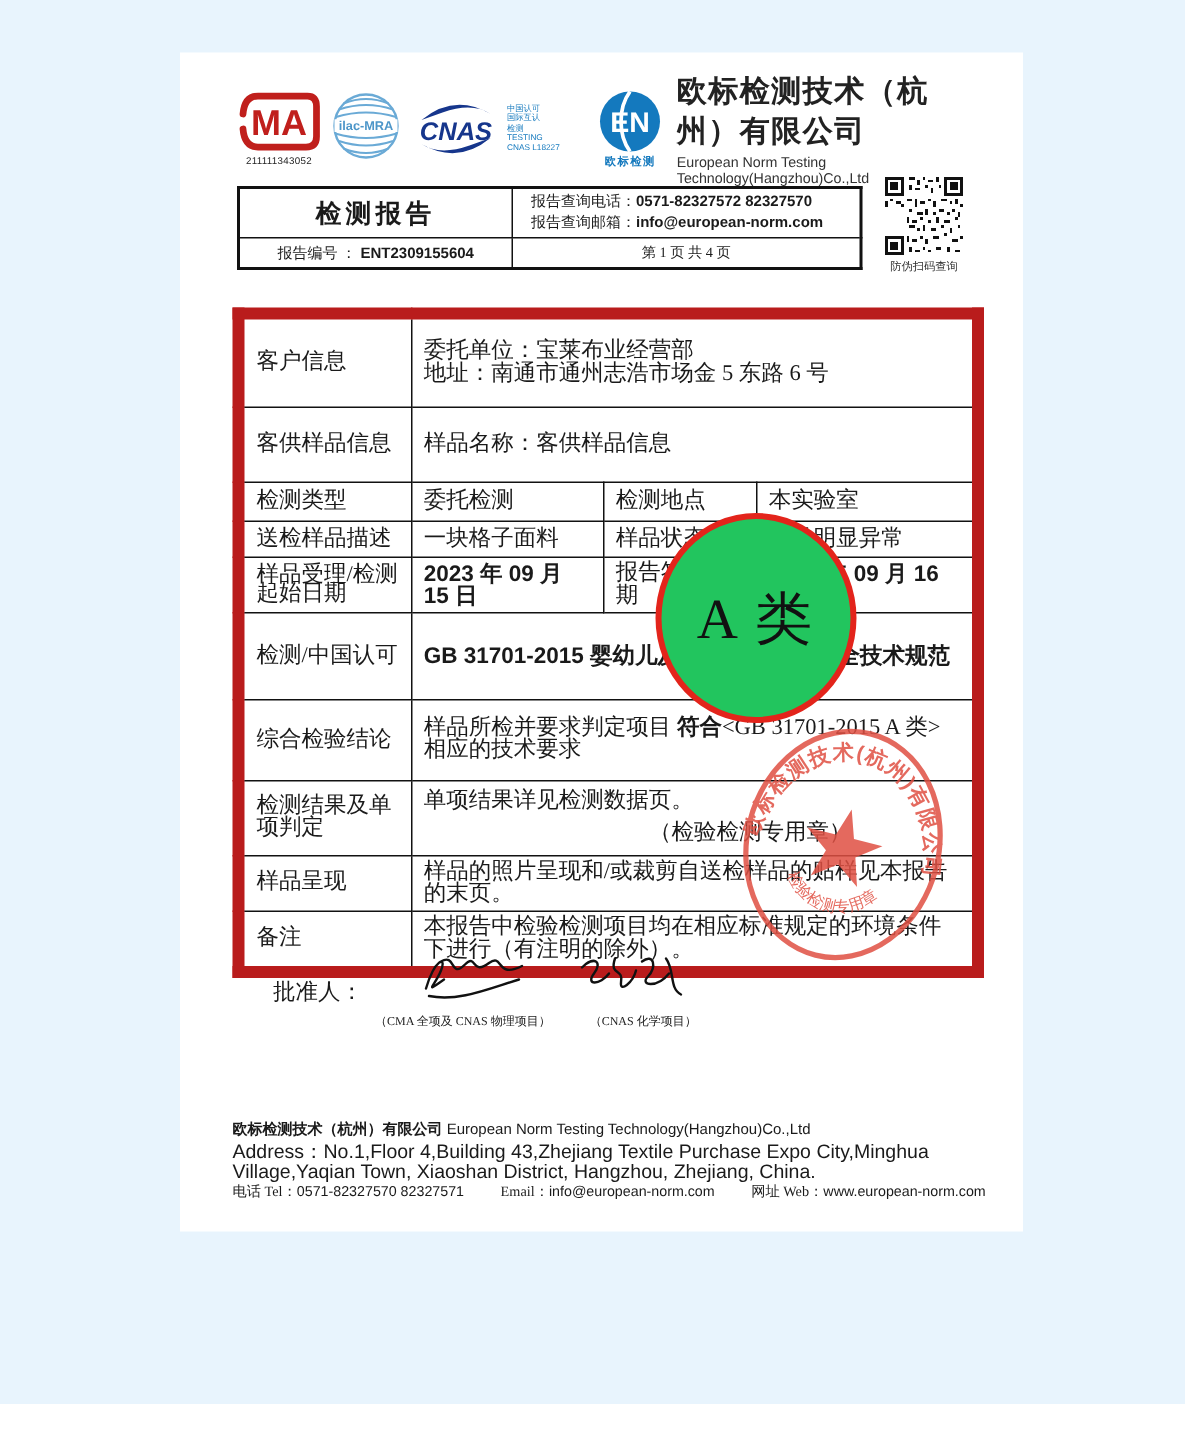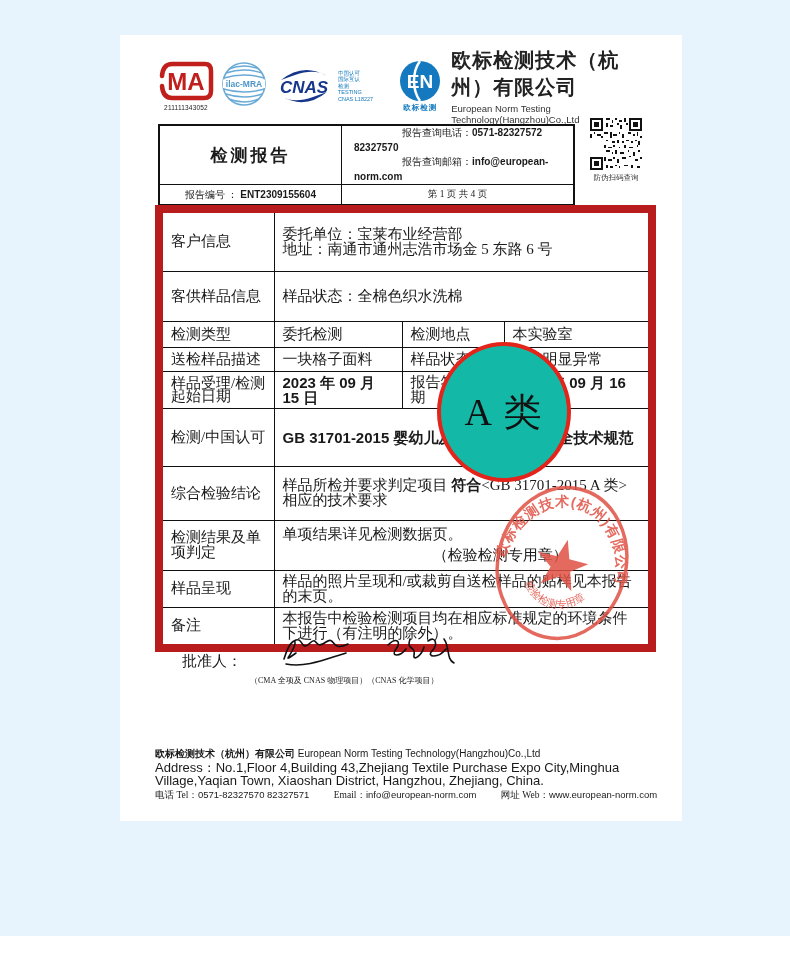--- a/index.html
+++ b/index.html
@@ -22,59 +22,59 @@
   .en-caption{font-size:7.5px;color:#1479be;font-weight:bold;letter-spacing:1px;margin-top:1px;}
   .company-block{margin-left:10px;}
   .company-cn{font-size:20px;font-weight:600;letter-spacing:1px;color:#222;}
   .company-en{font-size:9.5px;color:#333;margin-top:2px;}
 
   
   .hdr-table{position:absolute;left:38px;top:89px;width:417px;border:2px solid #111;border-collapse:collapse;}
   .hdr-table td{border:1px solid #111;padding:0;}
   .hdr-title{width:181px;text-align:center;font-size:17px;font-weight:bold;letter-spacing:3px;}
   .hdr-contact{height:32px;padding-left:12px !important;font-size:10px;line-height:14px;}
-  .hdr-contact .lab{font-family:Liberation Mono, monospace;margin-left:48px;}
+  .hdr-contact .lab{font-family:Liberation Serif, serif;}
   .hdr-contact .v{font-weight:bold;}
   .hdr-no{height:19px;text-align:center;font-size:10px;}
   .hdr-no .v{font-weight:bold;}
   .hdr-page{text-align:center;font-size:9.5px;font-family:"Liberation Serif","DejaVu Serif",serif;}
 
   .qr-box{position:absolute;left:470px;top:83px;width:52px;height:52px;}
   .qr-caption{position:absolute;left:462px;top:138px;width:68px;text-align:center;
               font-size:7.5px;color:#333;font-family:"Liberation Serif","DejaVu Serif",serif;}
 
   
   .info-table{position:absolute;left:35px;top:170px;width:493px;border:8px solid #b91c1c;
               border-collapse:collapse;table-layout:fixed;font-size:15px;}
   .info-table td{border:1px solid #111;vertical-align:middle;padding:3px 8px;
                  font-family:"Liberation Serif","DejaVu Serif",serif;line-height:15px;}
   .info-table td.num{font-family:"Liberation Sans","DejaVu Sans",sans-serif;font-weight:bold;}
   .note-line{margin-left:42%;margin-top:6px;}
   .b{font-weight:bold;}
 
   
-  .grade-badge{position:absolute;left:317px;top:307px;width:126px;height:132px;background:#14b8a6;
+  .grade-badge{position:absolute;left:317px;top:307px;width:126px;height:132px;background:#22c55e;
                border:4px solid #e3241b;border-radius:50%;display:flex;align-items:center;justify-content:center;
                z-index:5;}
   .grade-badge span{font-size:38px;color:#111;letter-spacing:2px;
                     font-family:"Liberation Serif","DejaVu Serif",serif;}
 
   
   .stamp{position:absolute;left:352px;top:430px;z-index:6;opacity:.85;}
 
   
   .approval{position:absolute;left:62px;top:596px;width:420px;}
   .approval-row{display:flex;align-items:flex-end;}
   .approval-label{font-size:15px;font-family:"Liberation Serif","DejaVu Serif",serif;}
   .sig{margin-left:28px;}
   .sig2{margin-left:18px;}
   .approval-captions{display:flex;margin-top:4px;font-size:8px;color:#222;
                      font-family:"Liberation Serif","DejaVu Serif",serif;}
   .cap1{margin-left:68px;}
-  .cap2{}
+  .cap2{margin-left:26px;}
 
   
   .footer{position:absolute;left:35px;top:712px;width:510px;line-height:13.5px;}
   .f1{font-size:10px;}
   .f1 .cn{font-weight:bold;}
   .f2{font-size:9.5px;font-family:"Liberation Serif","DejaVu Serif",serif;}
   .f3{font-size:13px;}
   .f4{font-size:9.5px;font-family:"Liberation Serif","DejaVu Serif",serif;}
   .f4 .v{font-family:"Liberation Sans","DejaVu Sans",sans-serif;}
   .bottom-strip{position:absolute;left:0;top:936px;width:790px;height:28px;background:#ffffff;}
@@ -198,21 +198,21 @@
     <tbody>
         <tr style="height:62px">
       <td>客户信息</td>
       <td colspan="3">
         <div>委托单位：宝莱布业经营部</div>
         <div>地址：南通市通州志浩市场金 5 东路 6 号</div>
       </td>
     </tr>
     <tr style="height:50px">
       <td>客供样品信息</td>
-      <td colspan="3">样品状态：全棉色织水洗棉</td>
+      <td colspan="3">样品名称：客供样品信息</td>
     </tr>
     <tr style="height:26px">
       <td>检测类型</td>
       <td>委托检测</td>
       <td>检测地点</td>
       <td>本实验室</td>
     </tr>
     <tr style="height:24px">
       <td>送检样品描述</td>
       <td>一块格子面料</td>

